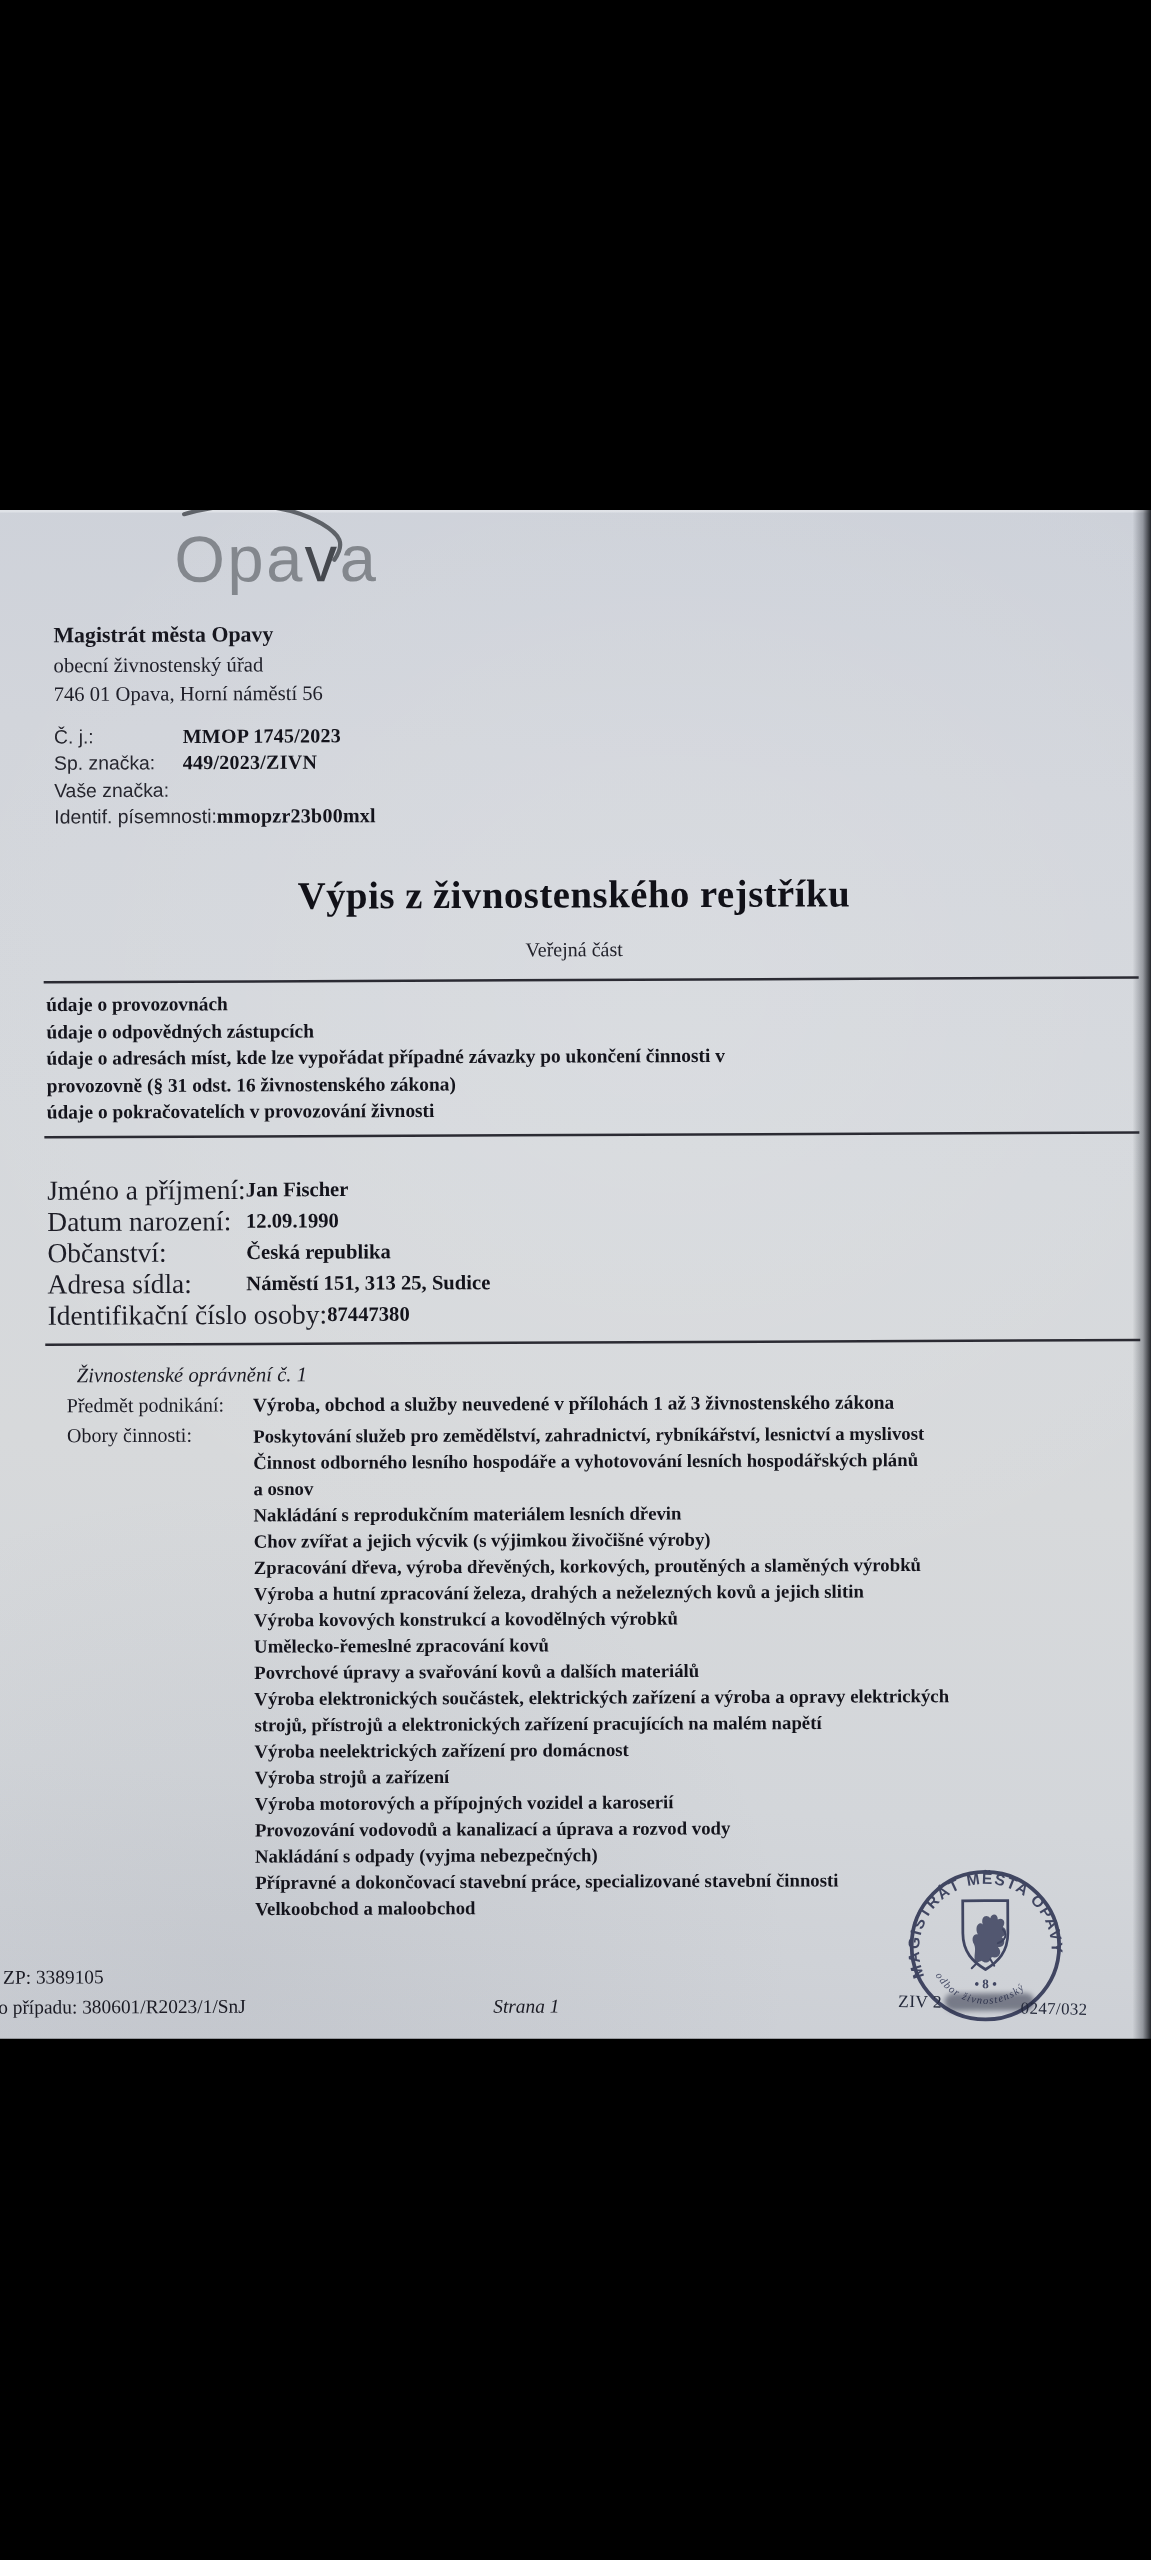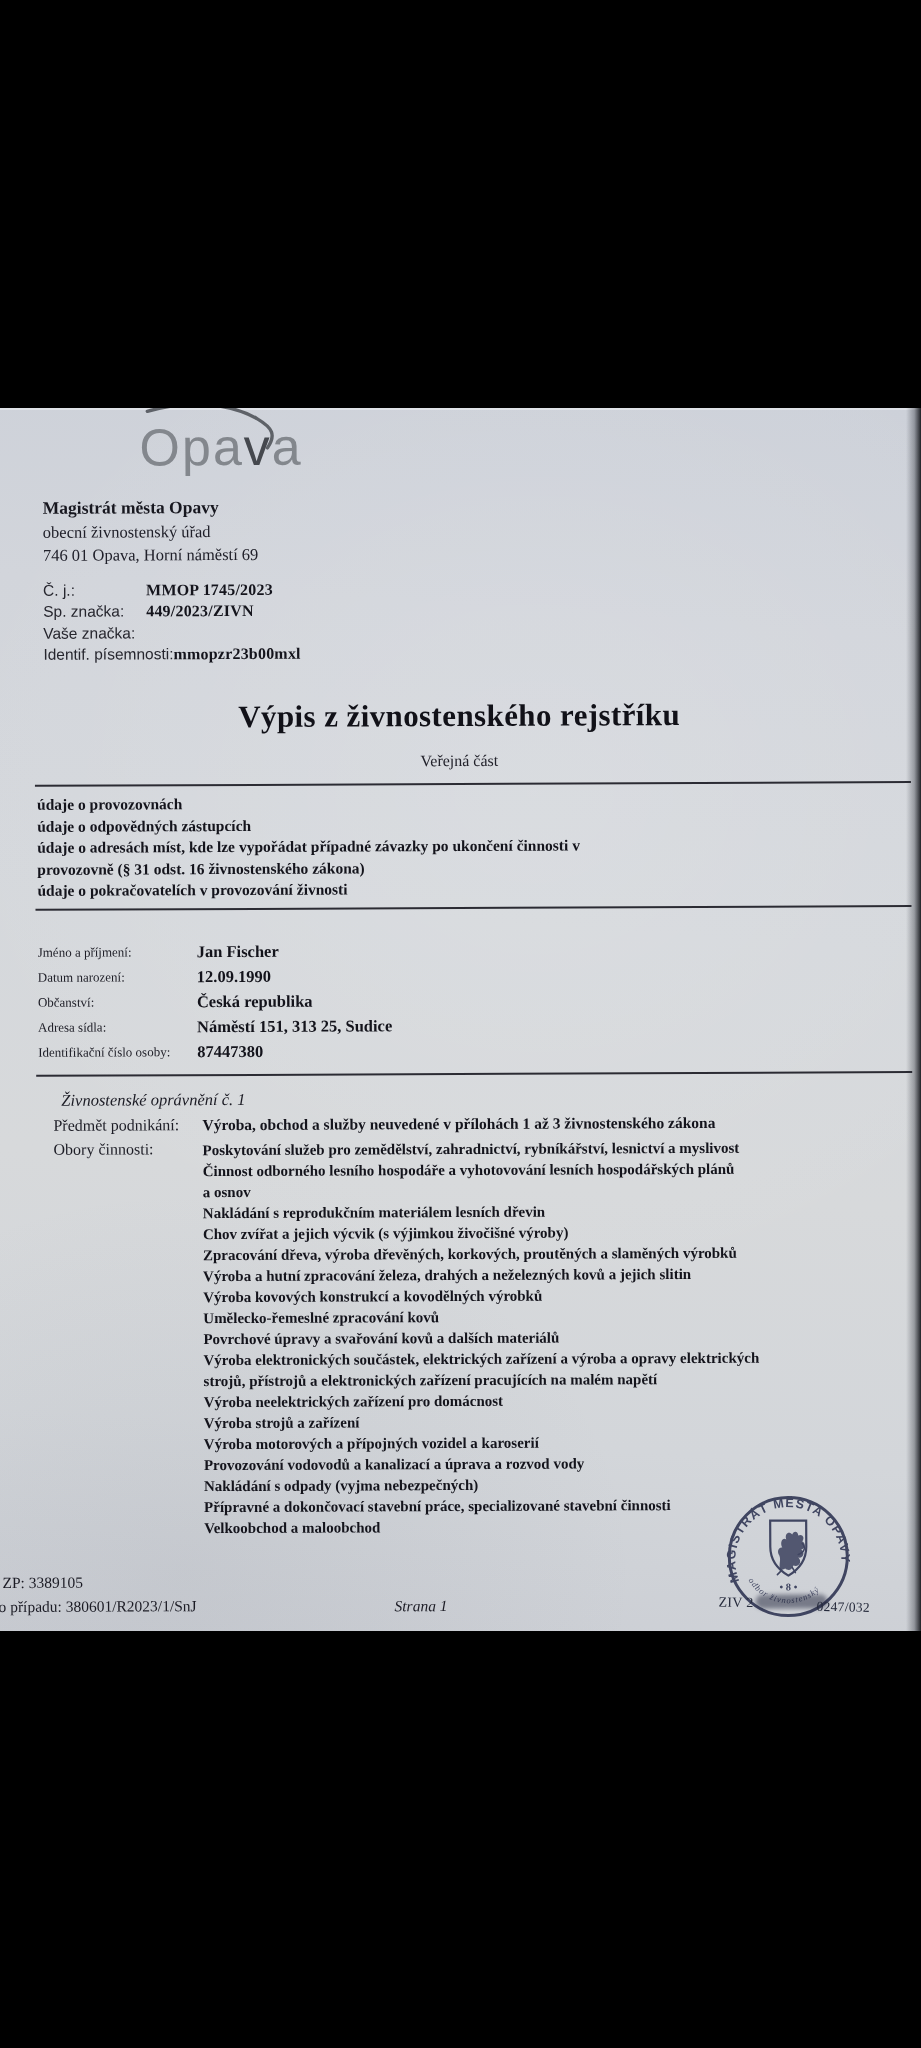--- a/index.html
+++ b/index.html
@@ -36,21 +36,21 @@
   .rule{height:2px;background:#2b2b33;left:36px;width:876px;}
   #rule1{top:375px;} #rule2{top:499px;} #rule3{top:665px;}
   
   #exclusions{left:38px;top:384px;display:flex;}
   .excl-label{font-size:16px;width:142px;flex:0 0 142px;color:#1d1d26;}
   .excl-items{width:672px;}
   .excl-item{font-weight:bold;font-size:15.5px;line-height:21.5px;white-space:pre-line;color:#14141c;}
   
   #person{left:38px;top:530px;}
   .person-row{display:flex;line-height:25px;}
-  .person-label{font-size:13px;min-width:159px;color:#1d1d26;}
+  .person-label{font-size:22px;min-width:159px;color:#1d1d26;}
   .person-value{font-weight:bold;font-size:16.5px;color:#13131b;}
   
   #license-heading{left:32px;top:681px;font-style:italic;font-size:16.5px;color:#1c1c25;margin-left:29px;}
   #predmet{left:53px;top:707px;display:flex;}
   #obory{left:53px;top:731px;display:flex;}
   .lic-label{font-size:16px;min-width:149px;flex:0 0 149px;color:#1d1d26;}
   .lic-value{font-weight:bold;font-size:15.5px;color:#14141c;}
   .obory-items{width:712px;}
   .obory-item{font-weight:bold;font-size:15px;line-height:21px;white-space:pre-line;color:#14141c;}
   
@@ -75,21 +75,21 @@
   <div class="content">
 
     <svg id="logo" class="abs" width="330" height="84" viewBox="0 0 330 84">
       <path d="M 22,8 C 68,-5 108,2 132,16 C 147,25 151,32 142,45" fill="none" stroke="#4a4d53" stroke-width="3.4" stroke-linecap="round" opacity=".85"></path>
       <text x="14" y="62" font-family="Liberation Sans, sans-serif" font-size="52" letter-spacing="2" fill="#83878d"><tspan>Opa</tspan><tspan fill="#45484e">v</tspan><tspan>a</tspan></text>
     </svg>
 
     <div id="org" class="abs">
       <div class="org-name">Magistrát města Opavy</div>
       <div>obecní živnostenský úřad</div>
-      <div>746 01 Opava, Horní náměstí 69</div>
+      <div>746 01 Opava, Horní náměstí 56</div>
     </div>
 
     <div id="refs" class="abs">
         <div class="ref-row">
         <span class="ref-label">Č. j.:</span>
         <span class="ref-value">MMOP 1745/2023</span>
       </div>
         <div class="ref-row">
         <span class="ref-label">Sp. značka:</span>
         <span class="ref-value">449/2023/ZIVN</span>

